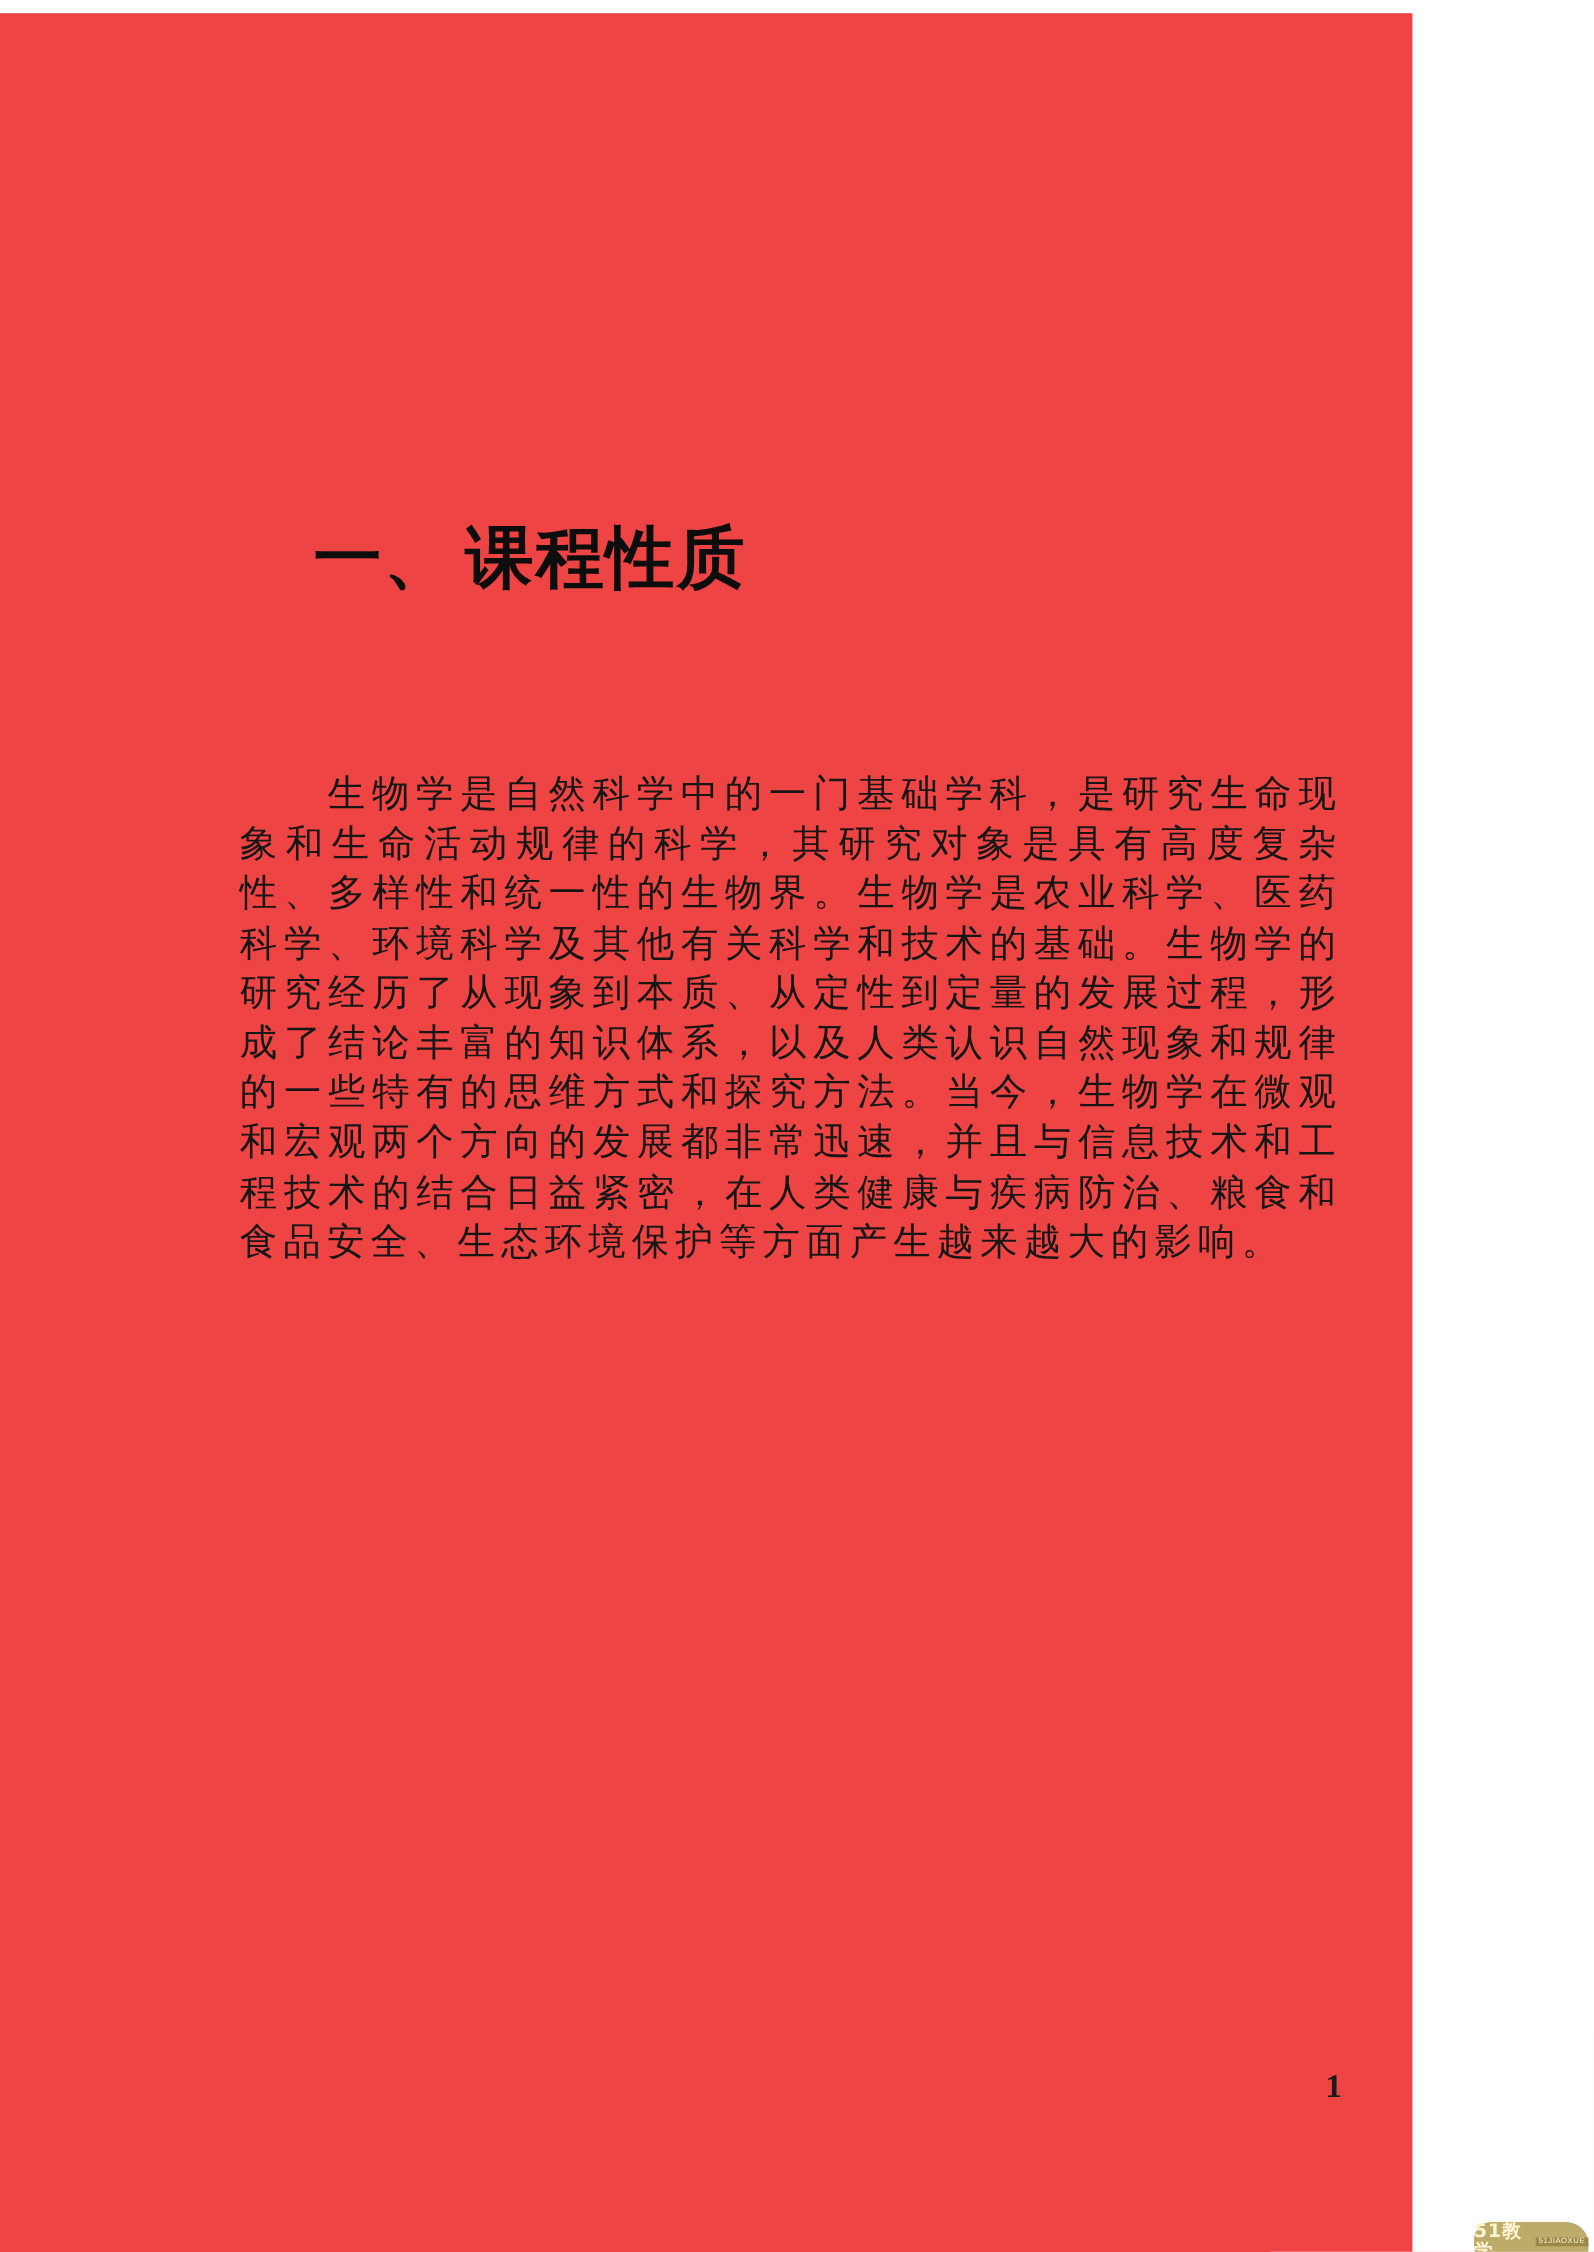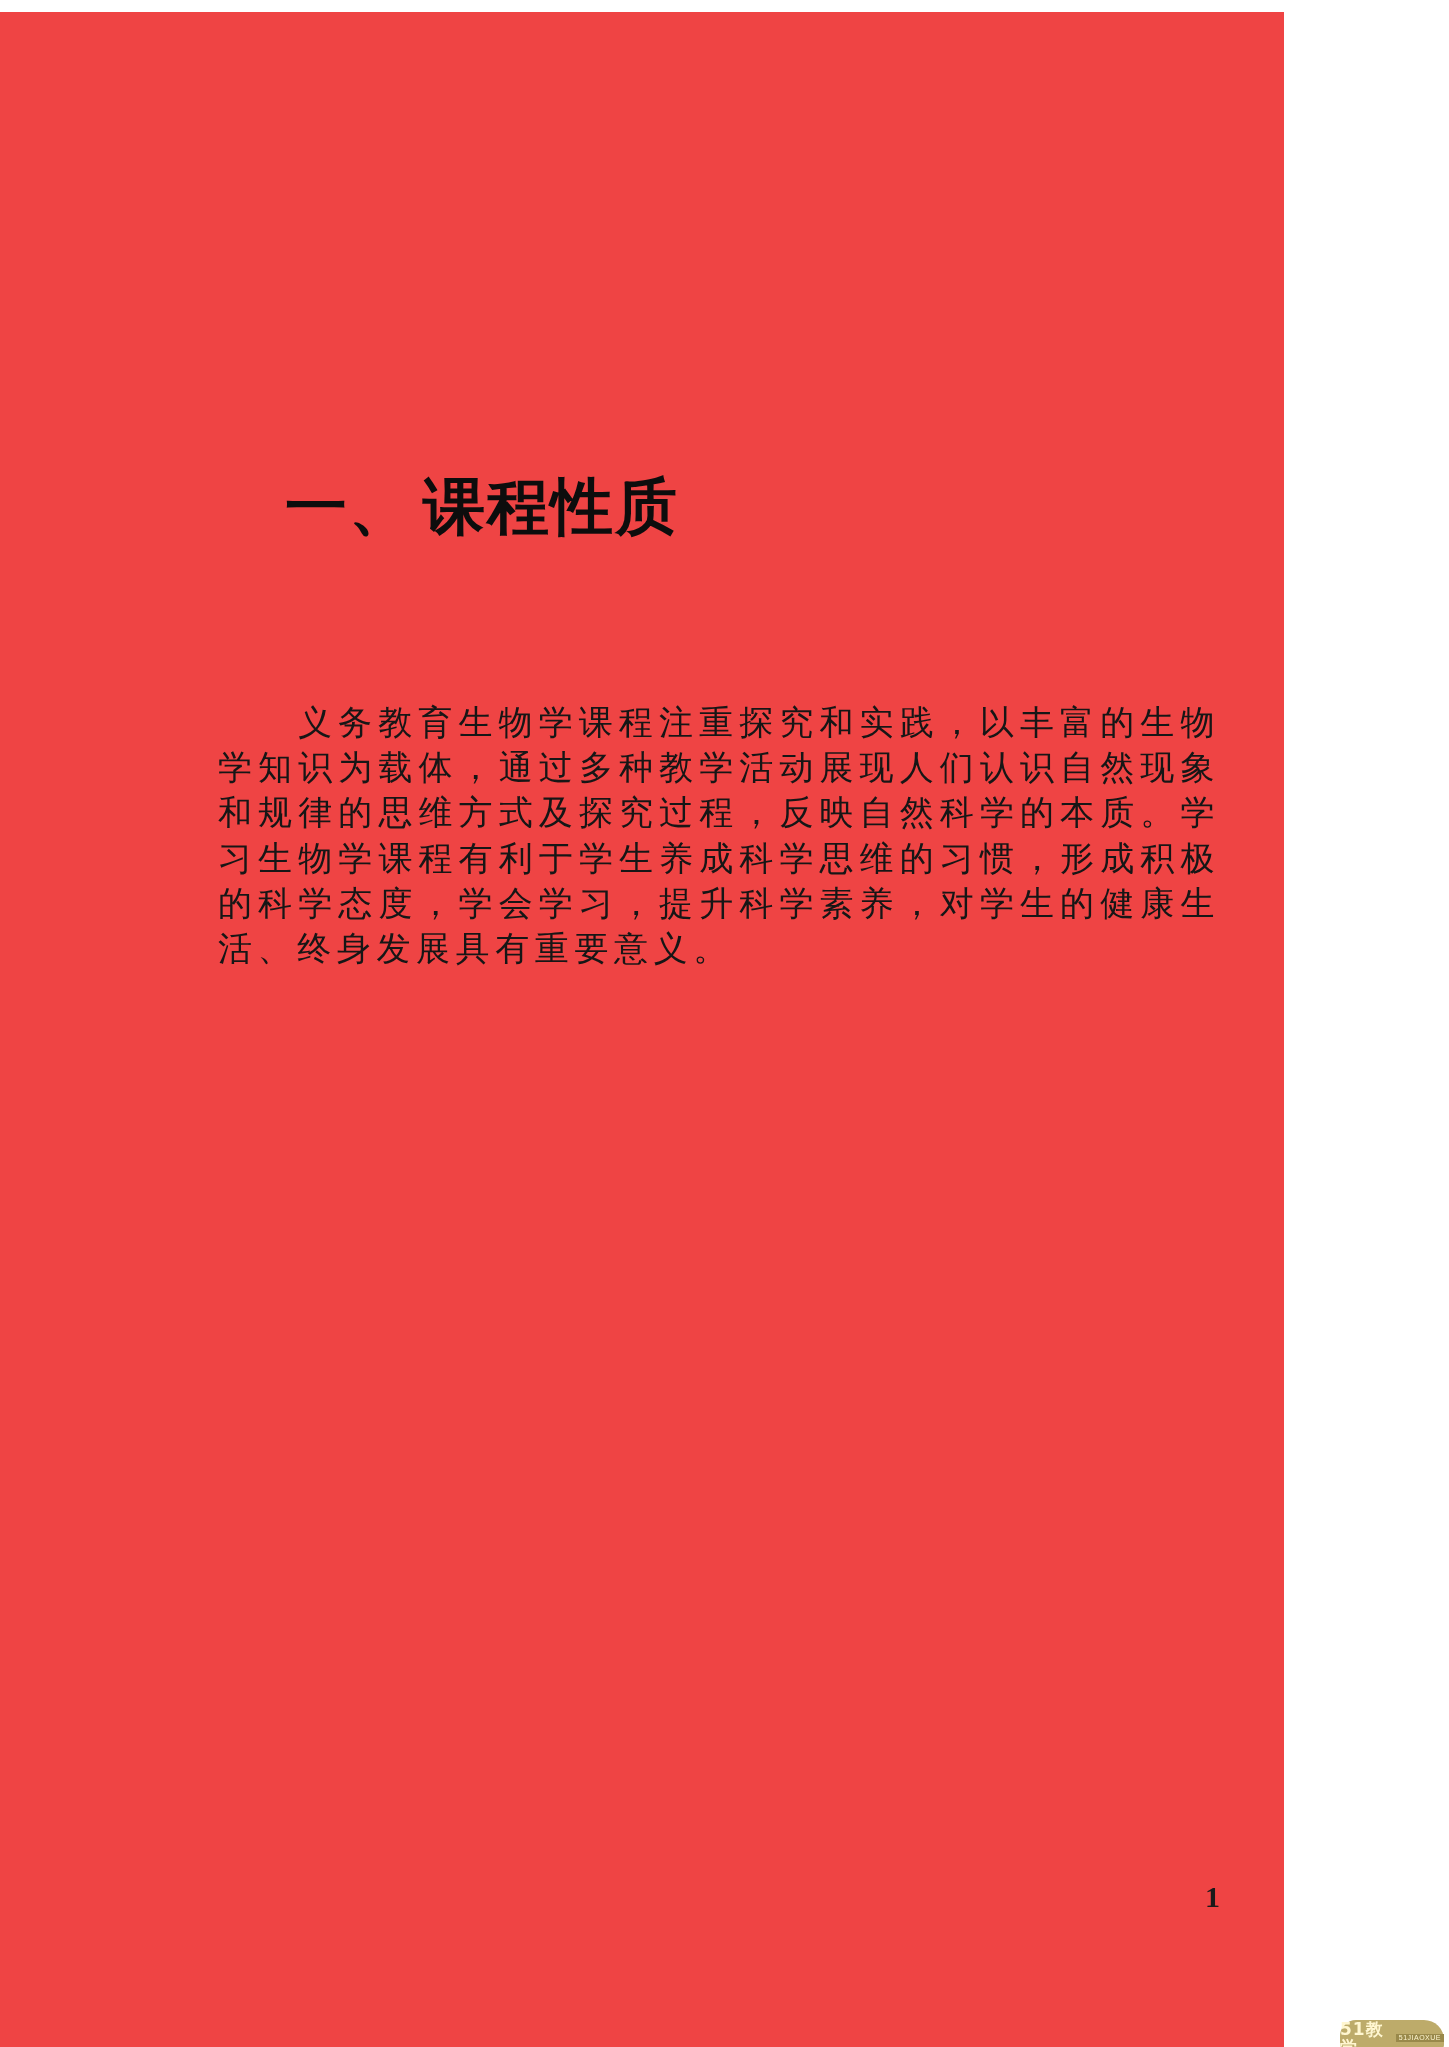--- a/index.html
+++ b/index.html
@@ -99,21 +99,21 @@
 </head>
 <body>
 
 <div class="page">
 
   <h1 class="section-title" style="margin:0;">
     <span class="num">一、</span><span>课程性质</span>
   </h1>
 
   <div class="body-text">
-    <p class="para">义务教育生物学课程注重探究和实践，以丰富的生物学知识为载体，通过多种教学活动展现人们认识自然现象和规律的思维方式及探究过程，反映自然科学的本质。学习生物学课程有利于学生养成科学思维的习惯，形成积极的科学态度，学会学习，提升科学素养，对学生的健康生活、终身发展具有重要意义。</p>
+    <p class="para">生物学是自然科学中的一门基础学科，是研究生命现象和生命活动规律的科学，其研究对象是具有高度复杂性、多样性和统一性的生物界。生物学是农业科学、医药科学、环境科学及其他有关科学和技术的基础。生物学的研究经历了从现象到本质、从定性到定量的发展过程，形成了结论丰富的知识体系，以及人类认识自然现象和规律的一些特有的思维方式和探究方法。当今，生物学在微观和宏观两个方向的发展都非常迅速，并且与信息技术和工程技术的结合日益紧密，在人类健康与疾病防治、粮食和食品安全、生态环境保护等方面产生越来越大的影响。</p>
   </div>
 
   <div class="page-number">1</div>
 
   <div class="watermark">
     <span class="wm-main">51教学</span>
     <span class="wm-sub">51JIAOXUE</span>
   </div>
 
 </div>

